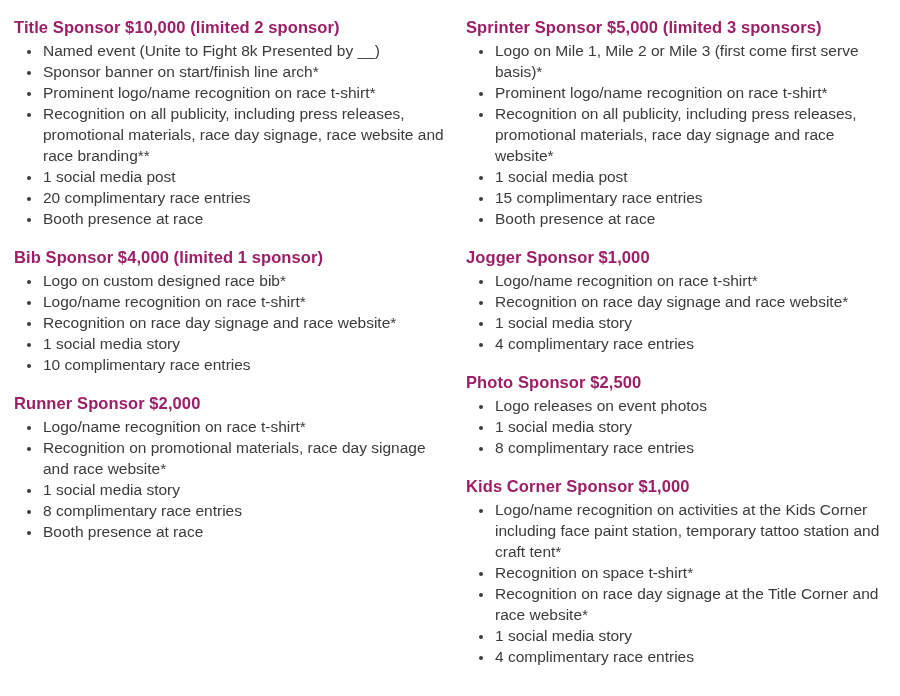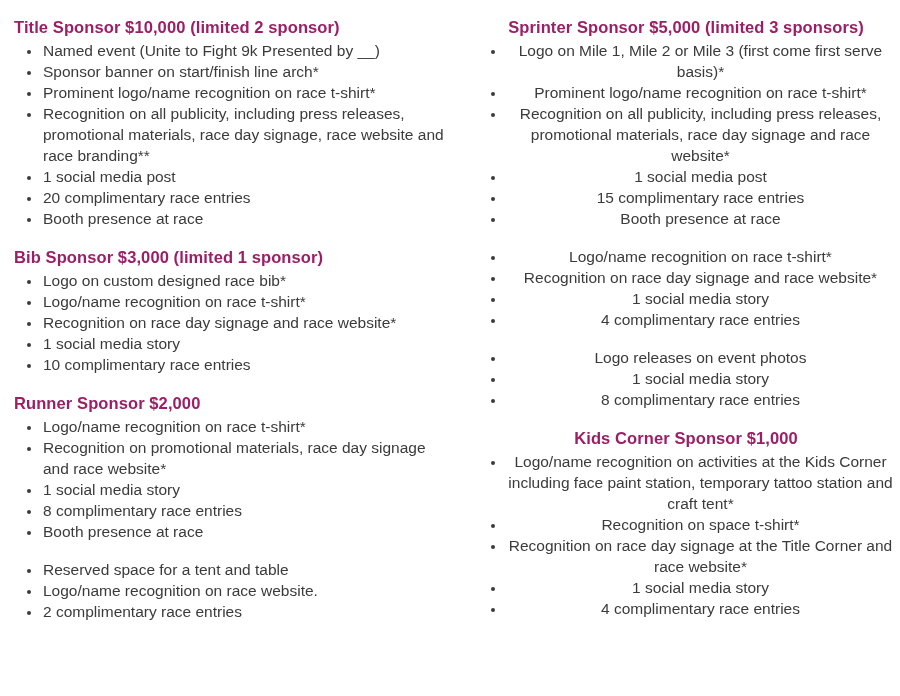--- a/index.html
+++ b/index.html
@@ -14,29 +14,29 @@
     width: 900px;
     height: 696px;
     background: var(--bg-color);
     font-family: "Liberation Sans", "DejaVu Sans", sans-serif;
     overflow: hidden;
   }
   .page {
     display: flex;
     align-items: flex-start;
     padding: 16px 6px 0 14px;
-    gap: 32px;
+    gap: 20px;
     width: 900px;
     height: 696px;
   }
   .col {
     flex: 0 0 auto;
   }
   .col-left  { width: 432px; }
-  .col-right { width: 416px; text-align: center; }
+  .col-right { width: 416px; }
   .sponsor-section {
     margin: 0 0 17px 0;
   }
   .sponsor-section h2 {
     margin: 0 0 2px 0;
     font-size: 16.5px;
     line-height: 22px;
     font-weight: 700;
     color: var(--heading-color);
     letter-spacing: 0.1px;
@@ -58,78 +58,75 @@
   }
 </style>
 </head>
 <body>
 
 <div class="page">
   <div class="col col-left">
       <section class="sponsor-section">
         <h2>Title Sponsor $10,000 (limited 2 sponsor)</h2>
         <ul>
-          <li>Named event (Unite to Fight 9k Presented by __)</li>
+          <li>Named event (Unite to Fight 8k Presented by __)</li>
           <li>Sponsor banner on start/finish line arch*</li>
           <li>Prominent logo/name recognition on race t-shirt*</li>
           <li>Recognition on all publicity, including press releases, promotional materials, race day signage, race website and race branding**</li>
           <li>1 social media post</li>
           <li>20 complimentary race entries</li>
           <li>Booth presence at race</li>
         </ul>
       </section>
       <section class="sponsor-section">
-        <h2>Bib Sponsor $3,000 (limited 1 sponsor)</h2>
+        <h2>Bib Sponsor $4,000 (limited 1 sponsor)</h2>
         <ul>
           <li>Logo on custom designed race bib*</li>
           <li>Logo/name recognition on race t-shirt*</li>
           <li>Recognition on race day signage and race website*</li>
           <li>1 social media story</li>
           <li>10 complimentary race entries</li>
         </ul>
       </section>
       <section class="sponsor-section">
         <h2>Runner Sponsor $2,000</h2>
         <ul>
           <li>Logo/name recognition on race t-shirt*</li>
           <li>Recognition on promotional materials, race day signage and race website*</li>
           <li>1 social media story</li>
           <li>8 complimentary race entries</li>
           <li>Booth presence at race</li>
         </ul>
       </section>
       <section class="sponsor-section">
-        <ul>
-          <li>Reserved space for a tent and table</li>
-          <li>Logo/name recognition on race website.</li>
-          <li>2 complimentary race entries</li>
-        </ul>
       </section>
     </div>
   <div class="col col-right">
       <section class="sponsor-section">
         <h2>Sprinter Sponsor $5,000 (limited 3 sponsors)</h2>
         <ul>
           <li>Logo on Mile 1, Mile 2 or Mile 3 (first come first serve basis)*</li>
           <li>Prominent logo/name recognition on race t-shirt*</li>
           <li>Recognition on all publicity, including press releases, promotional materials, race day signage and race website*</li>
           <li>1 social media post</li>
           <li>15 complimentary race entries</li>
           <li>Booth presence at race</li>
         </ul>
       </section>
       <section class="sponsor-section">
+        <h2>Jogger Sponsor $1,000</h2>
         <ul>
           <li>Logo/name recognition on race t-shirt*</li>
           <li>Recognition on race day signage and race website*</li>
           <li>1 social media story</li>
           <li>4 complimentary race entries</li>
         </ul>
       </section>
       <section class="sponsor-section">
+        <h2>Photo Sponsor $2,500</h2>
         <ul>
           <li>Logo releases on event photos</li>
           <li>1 social media story</li>
           <li>8 complimentary race entries</li>
         </ul>
       </section>
       <section class="sponsor-section">
         <h2>Kids Corner Sponsor $1,000</h2>
         <ul>
           <li>Logo/name recognition on activities at the Kids Corner including face paint station, temporary tattoo station and craft tent*</li>

